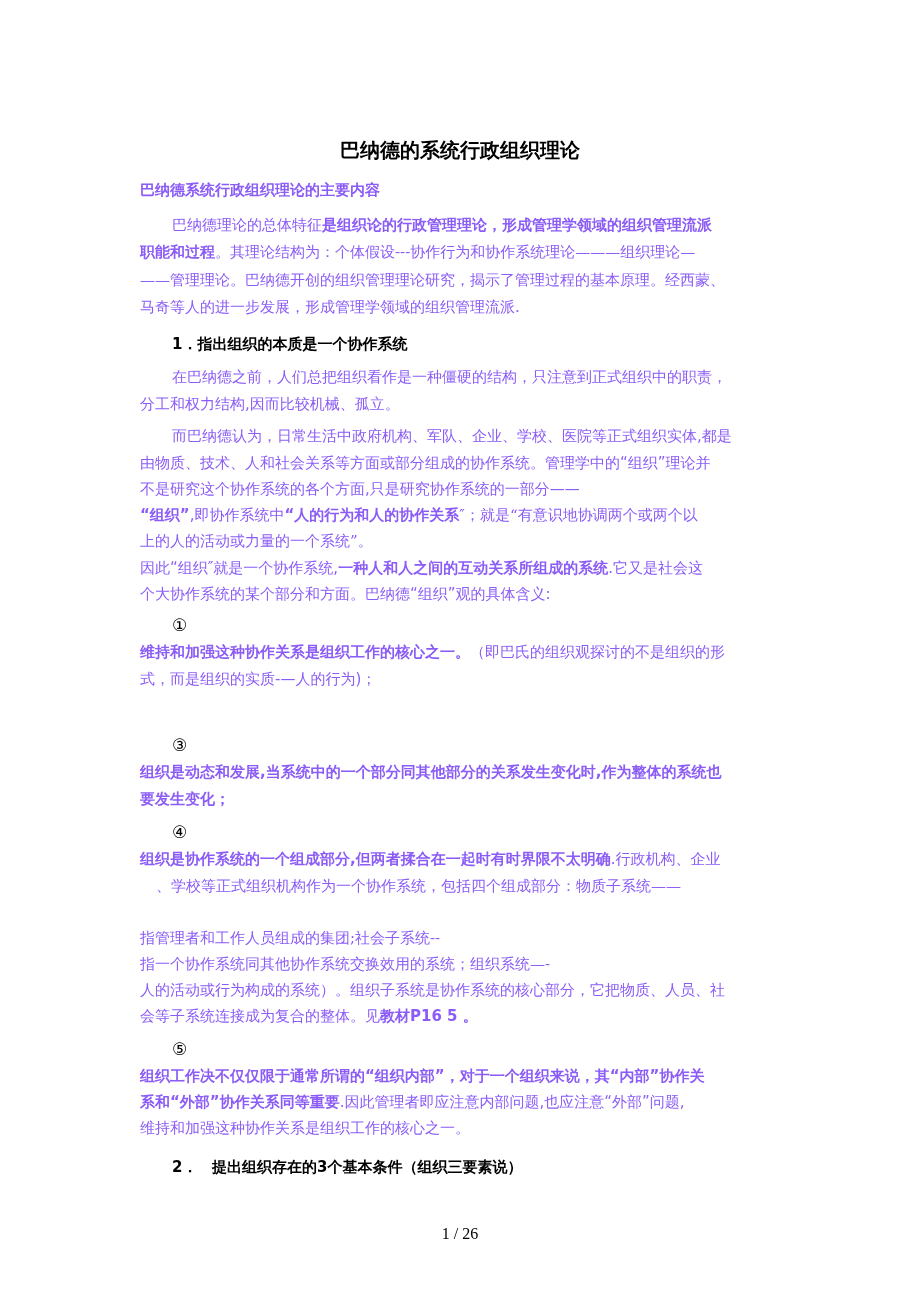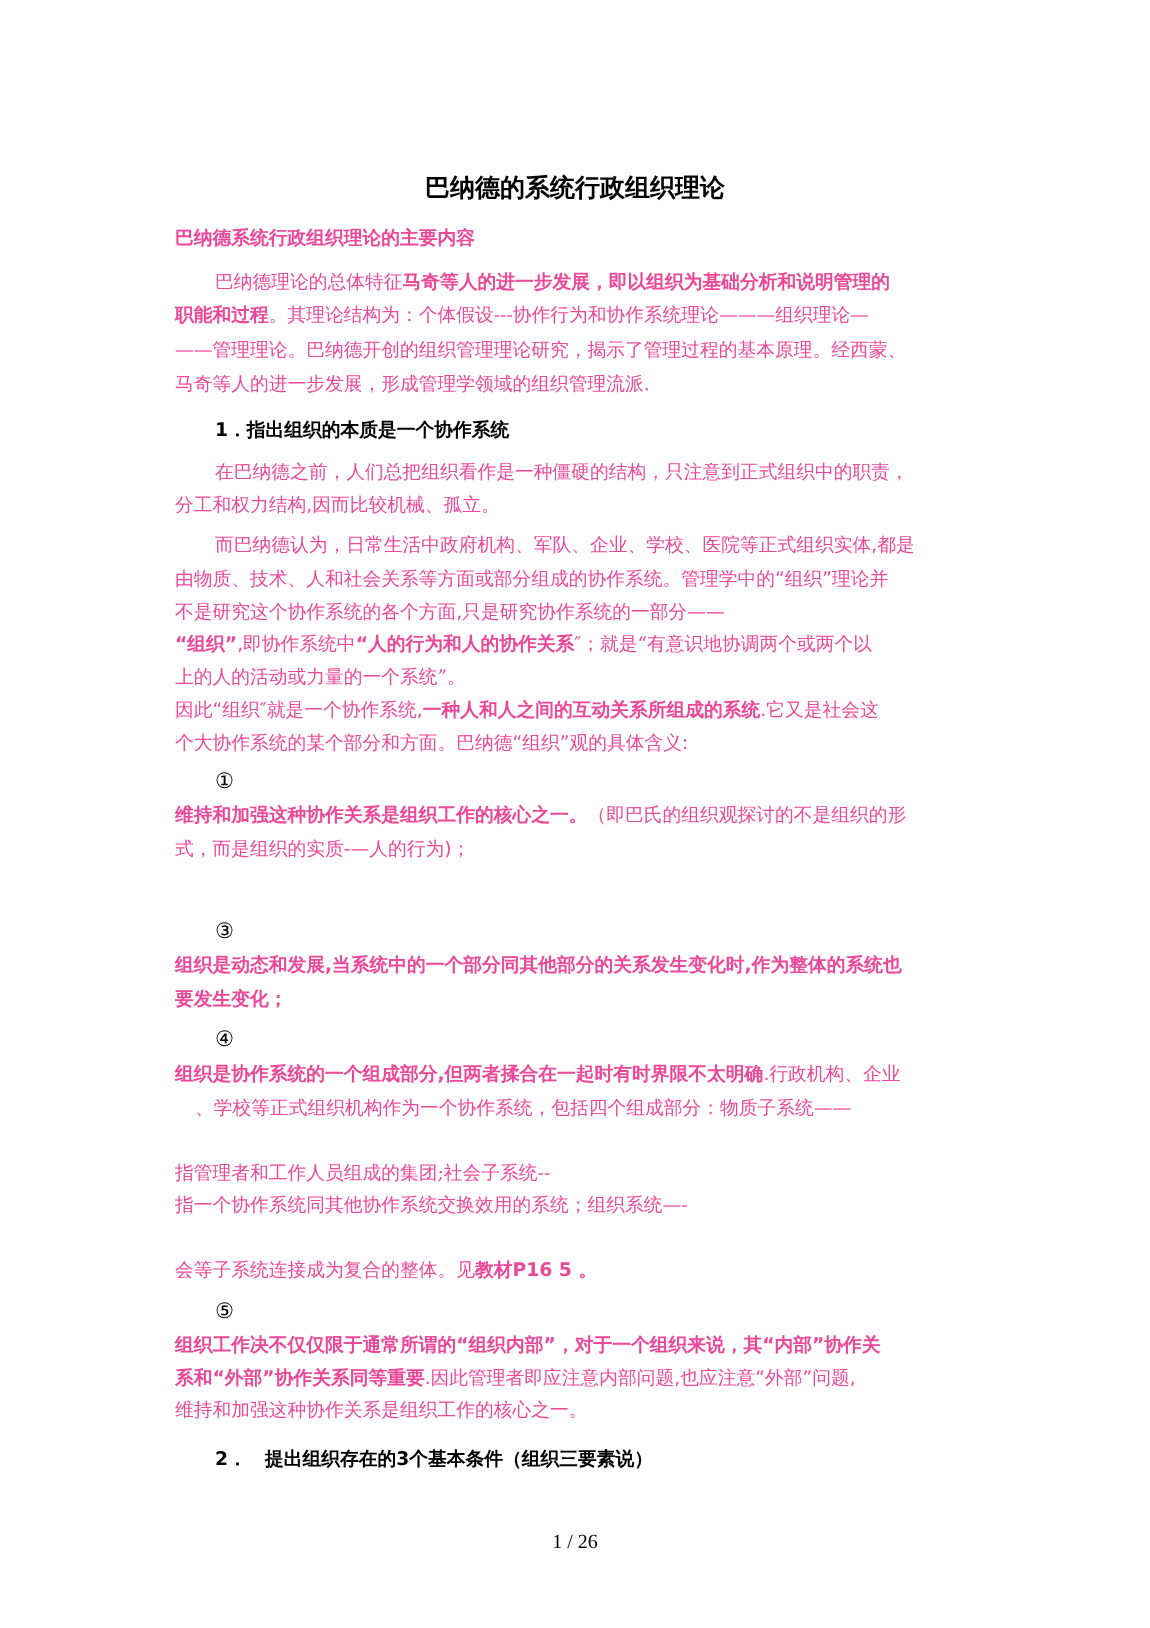--- a/index.html
+++ b/index.html
@@ -1,39 +1,39 @@
 <!DOCTYPE html>
 <html><head>
   <meta charset="utf-8">
   <style>
     html, body { margin: 0; padding: 0; background: #ffffff; }
     body { width: 920px; height: 1302px; position: relative; overflow: hidden;
            font-family: "DejaVu Sans", "Liberation Sans", sans-serif; color: #000; }
     .page { position: absolute; left: 0; top: 17px; width: 828px; height: 1302px; background: #fff; }
-    .line { position: absolute; left: 140px; width: 640px; white-space: nowrap; font-size: 15px; line-height: 20px; color: #ec4899; }
+    .line { position: absolute; left: 140px; width: 640px; white-space: nowrap; font-size: 15px; line-height: 20px; color: #8b5cf6; }
     .indent { left: 172px; }
     .b { font-weight: bold; }
     .title { position: absolute; left: 0; width: 920px; top: 120px; text-align: center; font-size: 20px; font-weight: bold; line-height: 26px; }
     .subtitle { font-size: 15px; }
     .serifish { font-family: "DejaVu Serif", "Liberation Serif", serif; }
     .num { position: absolute; left: 172px; font-size: 17px; line-height: 20px; }
     .footer { position: absolute; left: 0; width: 920px; top: 1207px; text-align: center; font-family: "Liberation Serif", serif; font-size: 16px; line-height: 20px; }
     .h2 { position: absolute; left: 172px; font-size: 15px; font-weight: bold; line-height: 20px; }
     .h2b .n { display: inline-block; width: 40px; font-weight: bold; }
   </style>
 </head>
 <body>
 
 <div class="page">
 
   <div class="title">巴纳德的系统行政组织理论</div>
 
   <div class="line b subtitle" style="top:163px;">巴纳德系统行政组织理论的主要内容</div>
 
-  <div class="line indent serifish" style="top:198px;"><span>巴纳德理论的总体特征</span><span class="b">马奇等人的进一步发展，即以组织为基础分析和说明管理的</span></div>
+  <div class="line indent serifish" style="top:198px;"><span>巴纳德理论的总体特征</span><span class="b">是组织论的行政管理理论，形成管理学领域的组织管理流派</span></div>
   <div class="line serifish" style="top:253px;">——管理理论。巴纳德开创的组织管理理论研究，揭示了管理过程的基本原理。经西蒙、</div>
   <div class="line serifish" style="top:225px;"><span class="b">职能和过程</span><span>。其理论结构为：个体假设---协作行为和协作系统理论———组织理论—</span></div>
   <div class="line serifish" style="top:280px;">马奇等人的进一步发展，形成管理学领域的组织管理流派.</div>
 
   <div class="h2" style="top:317px;">1．指出组织的本质是一个协作系统</div>
 
   <div class="line indent" style="top:350px;">在巴纳德之前，人们总把组织看作是一种僵硬的结构，只注意到正式组织中的职责，</div>
   <div class="line" style="top:377px;">分工和权力结构,因而比较机械、孤立。</div>
 
   <div class="line indent" style="top:409px;">而巴纳德认为，日常生活中政府机构、军队、企业、学校、医院等正式组织实体,都是</div>
@@ -52,20 +52,21 @@
 
   <div class="num" style="top:718px;">③</div>
   <div class="line b" style="top:745px;">组织是动态和发展,当系统中的一个部分同其他部分的关系发生变化时,作为整体的系统也</div>
   <div class="line b" style="top:772px;">要发生变化；</div>
 
   <div class="num" style="top:805px;">④</div>
   <div class="line" style="top:832px;"><span class="b">组织是协作系统的一个组成部分,但两者揉合在一起时有时界限不太明确</span><span>.行政机构、企业</span></div>
   <div class="line serifish" style="top:859px;margin-left:16px;">、学校等正式组织机构作为一个协作系统，包括四个组成部分：物质子系统——</div>
   <div class="line serifish" style="top:911px;">指管理者和工作人员组成的集团;社会子系统--</div>
   <div class="line serifish" style="top:937px;">指一个协作系统同其他协作系统交换效用的系统；组织系统—-</div>
+  <div class="line serifish" style="top:963px;">人的活动或行为构成的系统）。组织子系统是协作系统的核心部分，它把物质、人员、社</div>
   <div class="line serifish" style="top:989px;"><span>会等子系统连接成为复合的整体。见</span><span class="b" style="font-family:'DejaVu Sans','Liberation Sans',sans-serif;">教材P16 5 。</span></div>
 
   <div class="num" style="top:1022px;">⑤</div>
   <div class="line b" style="top:1049px;">组织工作决不仅仅限于通常所谓的“组织内部”，对于一个组织来说，其“内部”协作关</div>
   <div class="line" style="top:1075px;"><span class="b">系和“外部”协作关系同等重要</span><span>.因此管理者即应注意内部问题,也应注意“外部”问题,</span></div>
   <div class="line" style="top:1101px;">维持和加强这种协作关系是组织工作的核心之一。</div>
 
   <div class="h2 h2b" style="top:1140px;"><span class="n">2．</span><span>提出组织存在的3个基本条件（组织三要素说）</span></div>
 
   <div class="footer">1 / 26</div>

